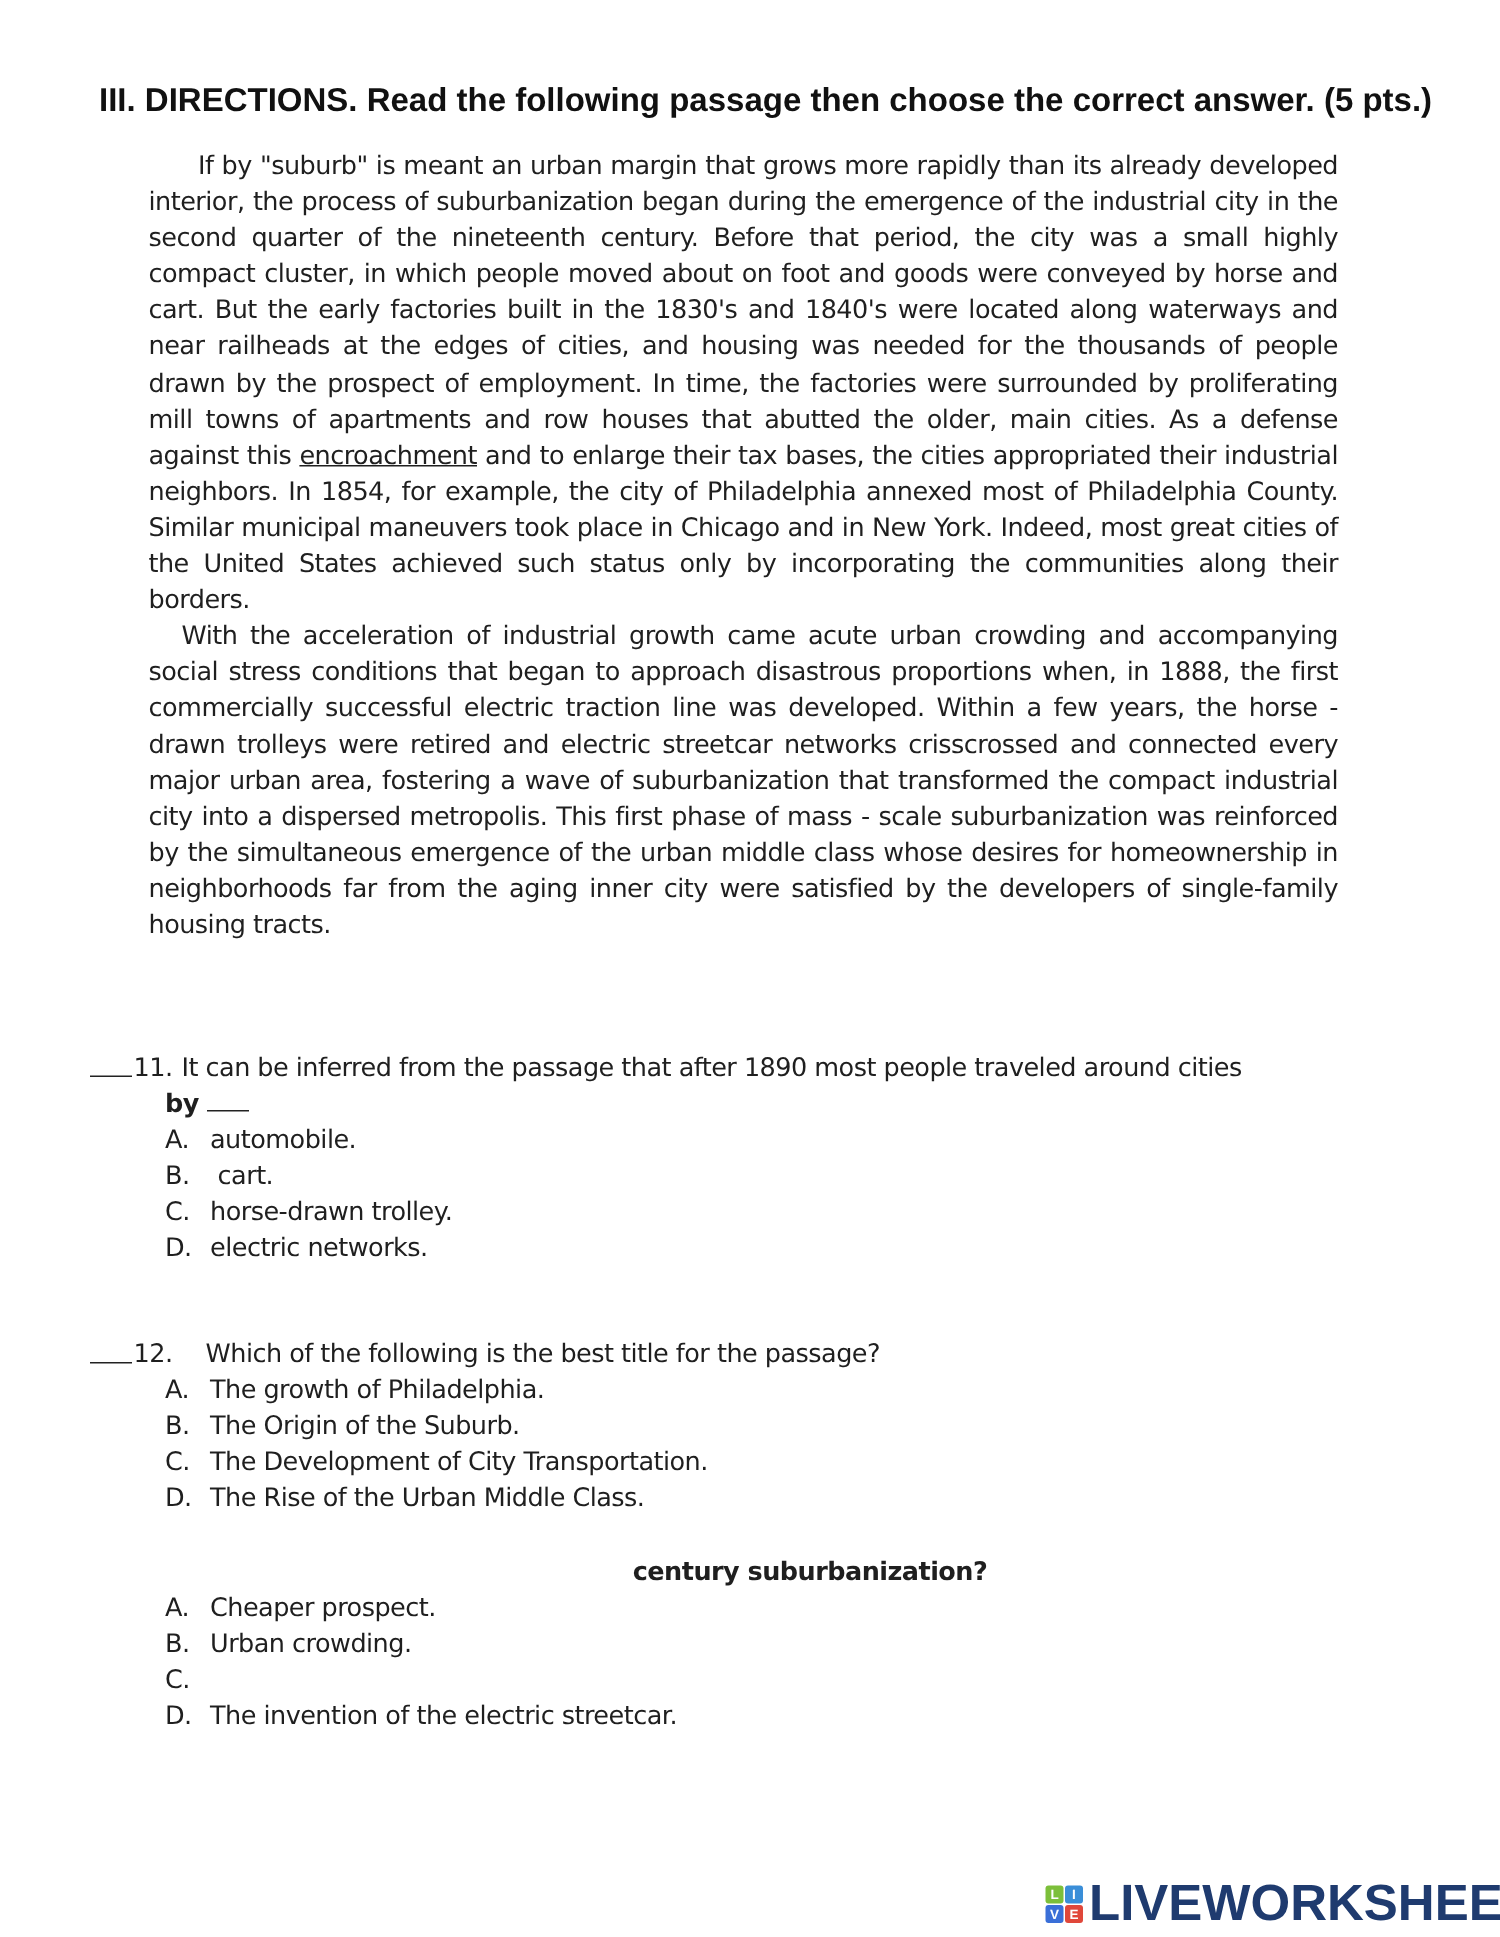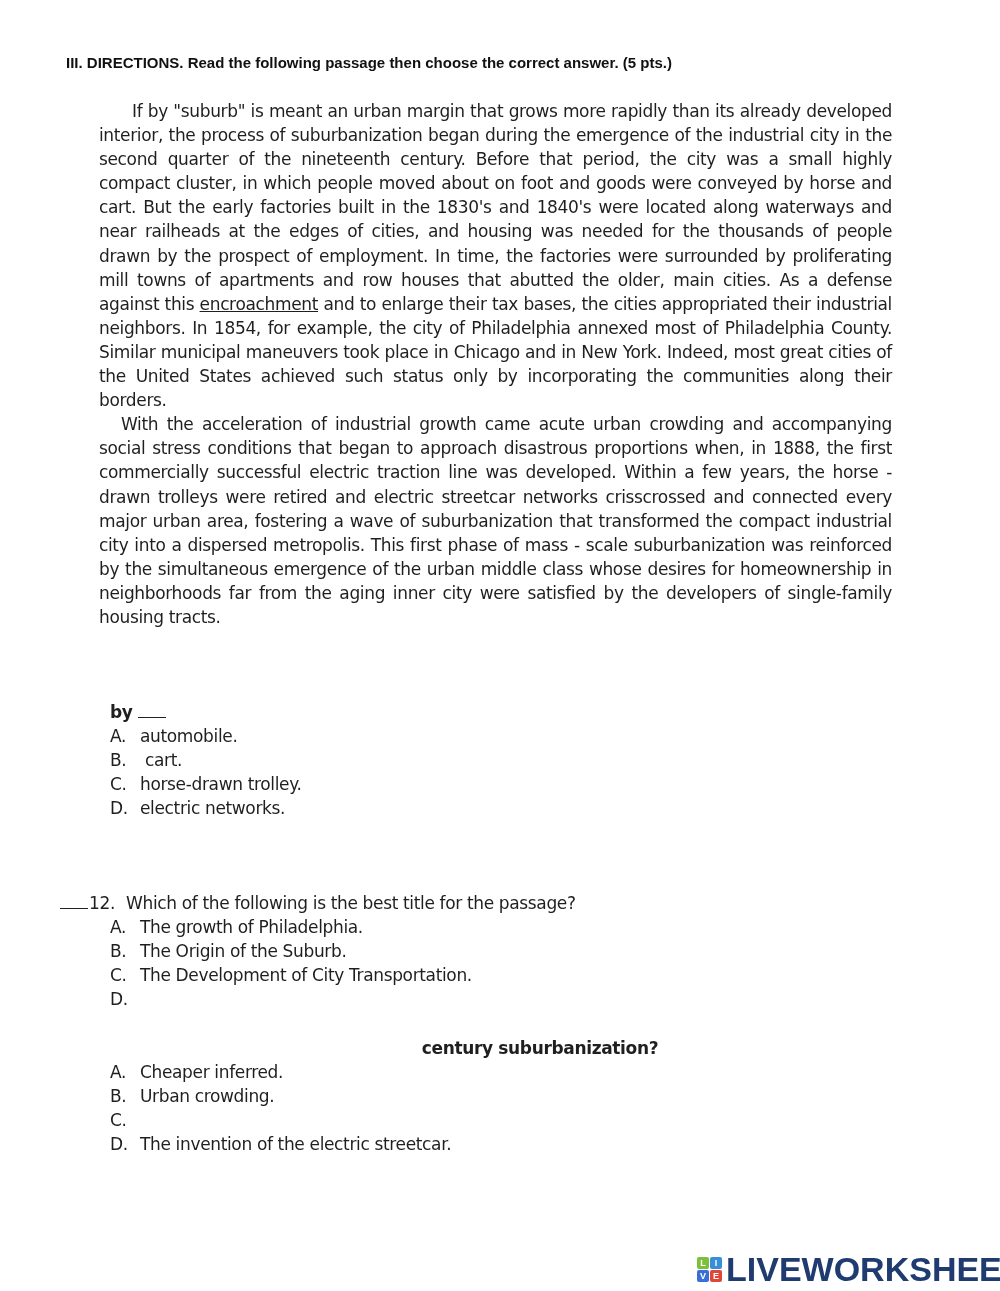--- a/index.html
+++ b/index.html
@@ -3,21 +3,21 @@
 <meta charset="utf-8">
 <style>
   html, body { margin: 0; padding: 0; background: #ffffff; }
   body {
     width: 1000px; height: 1291px; position: relative; overflow: hidden;
     font-family: "DejaVu Sans", sans-serif; color: #1a1a1a;
   }
   .directions {
     position: absolute; left: 66px; top: 54px;
     font-family: "Liberation Sans", sans-serif; font-weight: bold;
-    font-size: 15px; letter-spacing: 0px; color: #111;
+    font-size: 22px; letter-spacing: 0px; color: #111;
     white-space: nowrap;
   }
   .passage {
     position: absolute; left: 99px; top: 99px; width: 793px;
     font-family: "DejaVu Sans", sans-serif; font-size: 17px;
     line-height: 24.1px; text-align: justify; letter-spacing: -0.35px;
     color: #1f1f1f;
   }
   .passage p { margin: 0; }
   .passage p.p1 { text-indent: 33px; }
@@ -57,20 +57,25 @@
 <body>
 
 <div class="directions">III.  DIRECTIONS.  Read the following passage then choose the correct answer. (5 pts.)</div>
 
 <div class="passage">
   <p class="p1"><span>If by "suburb" is meant an urban margin that grows more rapidly than its already developed interior, the process of suburbanization began during the emergence of the industrial city in the second quarter of the nineteenth century. Before that period, the city was a small highly compact cluster, in which people moved about on foot and goods were conveyed by horse and cart. But the early factories built in the 1830's and 1840's were located along waterways and near railheads at the edges of cities, and housing was needed for the thousands of people drawn by the prospect of employment. In time, the factories were surrounded by proliferating mill towns of apartments and row houses that abutted the older, main cities. As a defense against this </span><span class="underline">encroachment</span><span> and to enlarge their tax bases, the cities appropriated their industrial neighbors. In 1854, for example, the city of Philadelphia annexed most of Philadelphia County. Similar municipal maneuvers took place in Chicago and in New York. Indeed, most great cities of the United States achieved such status only by incorporating the communities along their borders.</span></p>
   <p class="p2">With the acceleration of industrial growth came acute urban crowding and accompanying social stress conditions that began to approach disastrous proportions when, in 1888, the first commercially successful electric traction line was developed. Within a few years, the horse - drawn trolleys were retired and electric streetcar networks crisscrossed and connected every major urban area, fostering a wave of suburbanization that transformed the compact industrial city into a dispersed metropolis. This first phase of mass - scale suburbanization was reinforced by the simultaneous emergence of the urban middle class whose desires for homeownership in neighborhoods far from the aging inner city were satisfied by the developers of single-family housing tracts.</p>
 </div>
 
 <div class="q q11" style="top:700px;">
+  <div class="stem">
+    <span class="blank"></span>
+    <span class="num" style="margin-right:6px;">11.</span>
+    <span class="text">It can be inferred from the passage that after 1890 most people traveled around cities</span>
+  </div>
   <div class="cont"><span>by</span> <span class="inline-blank"></span></div>
   <ul class="opts">
     <li>
         <span class="letter">A.</span>
         <span>automobile.</span>
       </li>
     <li>
         <span class="letter">B.</span>
         <span style="white-space:pre"> cart.</span>
       </li>
@@ -81,48 +86,49 @@
     <li>
         <span class="letter">D.</span>
         <span>electric networks.</span>
       </li>
   </ul>
 </div>
 
 <div class="q q12" style="top:891px;">
   <div class="stem">
     <span class="blank"></span>
-    <span class="num" style="margin-right:6px;text-align:center;">12.</span>
+    <span class="num" style="margin-right:17px;text-align:center;">12.</span>
     <span class="text" style="white-space:pre"> Which of the following is the best title for the passage?</span>
   </div>
   <ul class="opts">
     <li>
         <span class="letter">A.</span>
         <span>The growth of Philadelphia.</span>
       </li>
     <li>
         <span class="letter">B.</span>
         <span>The Origin of the Suburb.</span>
       </li>
     <li>
         <span class="letter">C.</span>
         <span>The Development of City Transportation.</span>
       </li>
     <li>
         <span class="letter">D.</span>
+        <span>The Rise of the Urban Middle Class.</span>
       </li>
   </ul>
 </div>
 
 <div class="q q13" style="top:1036px;">
   <div class="cont"><span>century suburbanization?</span></div>
   <ul class="opts">
     <li>
         <span class="letter">A.</span>
-        <span>Cheaper inferred.</span>
+        <span>Cheaper prospect.</span>
       </li>
     <li>
         <span class="letter">B.</span>
         <span>Urban crowding.</span>
       </li>
     <li>
         <span class="letter">C.</span>
       </li>
     <li>
         <span class="letter">D.</span>

